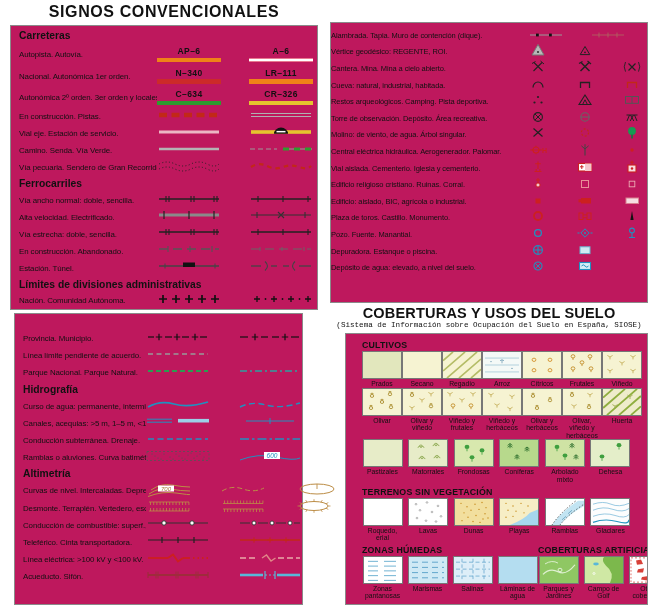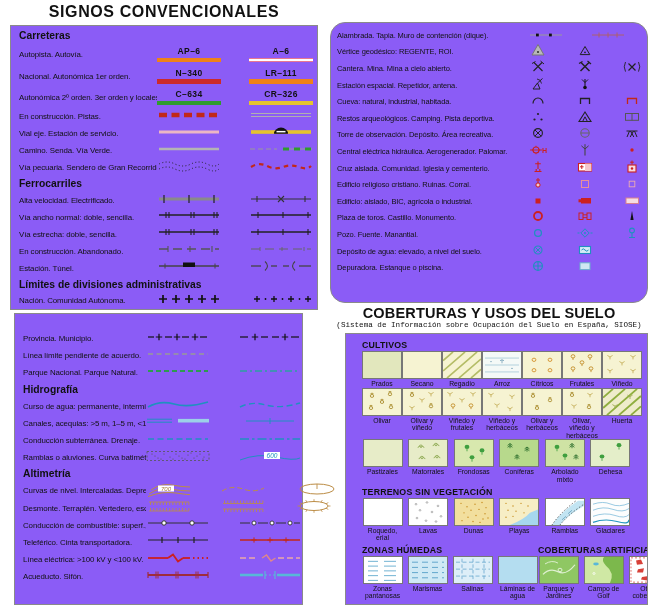--- a/index.html
+++ b/index.html
@@ -1,19 +1,19 @@
 <!DOCTYPE html>
 <html><head>
 <meta charset="utf-8">
 <style>
   html,body{margin:0;padding:0;background:#fff;}
   body{width:650px;height:608px;position:relative;font-family:"Liberation Sans",sans-serif;color:#111;overflow:hidden;}
-  .panel{position:absolute;border:1px solid #8a8a8a;background:#8b5cf6;box-sizing:border-box;}
+  .panel{position:absolute;border:1px solid #8a8a8a;background:#be185d;box-sizing:border-box;}
   .p1{left:10px;top:25px;width:308px;height:285px;padding:2px 8px;}
-  .p2{left:330px;top:22px;width:318px;height:281px;padding:4px 6px 4px 6px;border-radius:15px;}
+  .p2{left:330px;top:22px;width:318px;height:281px;padding:4px 6px 4px 0;}
   .p3{left:14px;top:313px;width:289px;height:292px;padding:16px 8px;}
   .p4{left:345px;top:333px;width:303px;height:272px;padding:3px 16px;overflow:hidden;}
   .t1{position:absolute;left:10px;top:3px;width:308px;text-align:center;font-size:16px;font-weight:bold;letter-spacing:.6px;}
   .t2{position:absolute;left:330px;top:305px;width:318px;text-align:center;font-size:14.5px;font-weight:bold;letter-spacing:.2px;white-space:nowrap;}
   .t2s{position:absolute;left:330px;top:321px;width:318px;text-align:center;font-size:7.6px;font-family:Liberation Mono, monospace;}
   .hd{font-weight:bold;font-size:10.3px;height:14px;padding-top:2px;}
   .r{display:flex;align-items:center;}
   .p1 .r{height:16.9px;justify-content:flex-end;} .p1 .r.tall{height:21.5px;}
   .p2 .r{height:16.6px;}
   .p3 .r{height:17.2px;}
@@ -124,57 +124,57 @@
             <path d="M2,5 q8,-4 16,0 t16,0 t16,0 t12,0" stroke="#222" stroke-width="1" fill="none" stroke-dasharray="1 2.4"></path>
             <path d="M2,10 q8,-4 16,0 t16,0 t16,0 t12,0" stroke="#222" stroke-width="1" fill="none" stroke-dasharray="1 2.4"></path>
           </svg></span>
         <span><svg width="64" height="14" viewBox="0 0 64 14">
             <path d="M2,8 q8,-5 16,-1 t16,1 t16,0 t12,-1" stroke="#c22818" stroke-width="2.2" fill="none" stroke-dasharray="4.5 4"></path>
           </svg></span>
       </div>
     </div>
     <div class="hd">Ferrocarriles</div>
     <div class="r">
-      <div class="lbl">Alta velocidad. Electrificado.</div>
-      <div class="syms">
-        <span><svg width="64" height="14" viewBox="0 0 64 14">
-            <line x1="2" y1="7" x2="62" y2="7" stroke="#8a8a8a" stroke-width="3.2"></line>
-            <line x1="7" y1="3" x2="7" y2="11" stroke="#222" stroke-width="1.2"></line>
-            <line x1="32" y1="3" x2="32" y2="11" stroke="#222" stroke-width="1.2"></line>
-            <line x1="57" y1="3" x2="57" y2="11" stroke="#222" stroke-width="1.2"></line>
-          </svg></span>
-        <span><svg width="64" height="14" viewBox="0 0 64 14">
-            <line x1="2" y1="7" x2="62" y2="7" stroke="#333" stroke-width="1.2"></line>
-            <line x1="8" y1="4" x2="8" y2="10" stroke="#333" stroke-width="1.1"></line>
-            <line x1="56" y1="4" x2="56" y2="10" stroke="#333" stroke-width="1.1"></line>
-            <path d="M29,4 L35,10 M35,4 L29,10" stroke="#333" stroke-width="1.1" fill="none"></path>
-          </svg></span>
-      </div>
-    </div>
-    <div class="r">
       <div class="lbl">Vía ancho normal: doble, sencilla.</div>
       <div class="syms">
         <span><svg width="64" height="14" viewBox="0 0 64 14">
             <line x1="2" y1="7" x2="62" y2="7" stroke="#222" stroke-width="1.4"></line>
             <line x1="9" y1="4" x2="9" y2="10" stroke="#222" stroke-width="1.1"></line>
             <line x1="12" y1="4" x2="12" y2="10" stroke="#222" stroke-width="1.1"></line>
             <line x1="34" y1="4" x2="34" y2="10" stroke="#222" stroke-width="1.1"></line>
             <line x1="37" y1="4" x2="37" y2="10" stroke="#222" stroke-width="1.1"></line>
             <line x1="57" y1="4" x2="57" y2="10" stroke="#222" stroke-width="1.1"></line>
             <line x1="60" y1="4" x2="60" y2="10" stroke="#222" stroke-width="1.1"></line>
           </svg></span>
         <span><svg width="64" height="14" viewBox="0 0 64 14">
             <line x1="2" y1="7" x2="62" y2="7" stroke="#222" stroke-width="1.3"></line>
             <line x1="9" y1="4" x2="9" y2="10" stroke="#222" stroke-width="1.1"></line>
             <line x1="34" y1="4" x2="34" y2="10" stroke="#222" stroke-width="1.1"></line>
             <line x1="59" y1="4" x2="59" y2="10" stroke="#222" stroke-width="1.1"></line>
           </svg></span>
       </div>
     </div>
     <div class="r">
+      <div class="lbl">Alta velocidad. Electrificado.</div>
+      <div class="syms">
+        <span><svg width="64" height="14" viewBox="0 0 64 14">
+            <line x1="2" y1="7" x2="62" y2="7" stroke="#8a8a8a" stroke-width="3.2"></line>
+            <line x1="7" y1="3" x2="7" y2="11" stroke="#222" stroke-width="1.2"></line>
+            <line x1="32" y1="3" x2="32" y2="11" stroke="#222" stroke-width="1.2"></line>
+            <line x1="57" y1="3" x2="57" y2="11" stroke="#222" stroke-width="1.2"></line>
+          </svg></span>
+        <span><svg width="64" height="14" viewBox="0 0 64 14">
+            <line x1="2" y1="7" x2="62" y2="7" stroke="#333" stroke-width="1.2"></line>
+            <line x1="8" y1="4" x2="8" y2="10" stroke="#333" stroke-width="1.1"></line>
+            <line x1="56" y1="4" x2="56" y2="10" stroke="#333" stroke-width="1.1"></line>
+            <path d="M29,4 L35,10 M35,4 L29,10" stroke="#333" stroke-width="1.1" fill="none"></path>
+          </svg></span>
+      </div>
+    </div>
+    <div class="r">
       <div class="lbl">Vía estrecha: doble, sencilla.</div>
       <div class="syms">
         <span><svg width="64" height="14" viewBox="0 0 64 14">
             <line x1="2" y1="7" x2="62" y2="7" stroke="#222" stroke-width="1.4"></line>
             <line x1="9" y1="4" x2="9" y2="10" stroke="#222" stroke-width="1.1"></line>
             <line x1="12" y1="4" x2="12" y2="10" stroke="#222" stroke-width="1.1"></line>
             <line x1="34" y1="4" x2="34" y2="10" stroke="#222" stroke-width="1.1"></line>
             <line x1="37" y1="4" x2="37" y2="10" stroke="#222" stroke-width="1.1"></line>
             <line x1="57" y1="4" x2="57" y2="10" stroke="#222" stroke-width="1.1"></line>
             <line x1="60" y1="4" x2="60" y2="10" stroke="#222" stroke-width="1.1"></line>
@@ -289,36 +289,20 @@
             <path d="M4.5,12 L13,3.5 M5,3.5 L13.5,12" stroke="#222" stroke-width="1.5" fill="none"></path>
             <path d="M3,4.5 L6.5,2.5 M11.5,2 L15,5" stroke="#222" stroke-width="1.2" fill="none"></path>
           </svg></span>
         <span class="c2"><svg width="18" height="15" viewBox="0 0 18 15">
             <path d="M5.5,11.5 L12.5,4.5 M5.5,4.5 L12.5,11.5" stroke="#222" stroke-width="1.2" fill="none"></path>
             <path d="M2.5,3 q-2.5,4.8 0,9.6 M15.5,3 q2.5,4.8 0,9.6" stroke="#222" stroke-width="0.9" fill="none"></path>
           </svg></span>
       </div>
     </div>
     <div class="r">
-      <div class="lbl">Estación espacial. Repetidor, antena.</div>
-      <div class="syms">
-        <span class="c2"><svg width="18" height="15" viewBox="0 0 18 15">
-            <path d="M4,13 H11 L8.5,7 Z" stroke="#222" stroke-width="1" fill="none"></path>
-            <line x1="8.5" y1="7" x2="13.5" y2="2.5" stroke="#222" stroke-width="1"></line>
-            <path d="M12.5,7.5 A5,5 0 0 0 8,3" stroke="#222" stroke-width="0.9" fill="none"></path>
-          </svg></span>
-        <span class="c2"><svg width="18" height="15" viewBox="0 0 18 15">
-            <circle cx="9" cy="11.5" r="1.8" stroke="none" stroke-width="0" fill="#111"></circle>
-            <line x1="9" y1="3" x2="9" y2="10" stroke="#111" stroke-width="1"></line>
-            <path d="M6,3.5 L9,6.5 L12,3.5" stroke="#111" stroke-width="0.9" fill="none"></path>
-          </svg></span>
-        <span class="c2"></span>
-      </div>
-    </div>
-    <div class="r">
       <div class="lbl">Cueva: natural, industrial, habitada.</div>
       <div class="syms">
         <span class="c2"><svg width="18" height="15" viewBox="0 0 18 15">
             <path d="M4,11.5 A5,5.5 0 0 1 14,11.5" stroke="#222" stroke-width="1.2" fill="none"></path>
           </svg></span>
         <span class="c2"><svg width="18" height="15" viewBox="0 0 18 15">
             <path d="M4.5,12 V6.5 H13.5 V12" stroke="#222" stroke-width="1.3" fill="none"></path>
           </svg></span>
         <span class="c2"><svg width="18" height="15" viewBox="0 0 18 15">
             <path d="M4.5,12 V6.5 H13.5 V12" stroke="#c22818" stroke-width="1.3" fill="none"></path>
@@ -349,20 +333,36 @@
         <span class="c2"><svg width="18" height="15" viewBox="0 0 18 15">
             <circle cx="9" cy="8" r="4.4" stroke="#222" stroke-width="1.1" fill="none"></circle>
             <path d="M5.9,4.9 L12.1,11.1 M12.1,4.9 L5.9,11.1" stroke="#222" stroke-width="1" fill="none"></path>
           </svg></span>
         <span class="c2"><svg width="18" height="15" viewBox="0 0 18 15">
             <circle cx="9" cy="8" r="4.2" stroke="#666" stroke-width="1.1" fill="none"></circle>
             <line x1="4.8" y1="8" x2="13.2" y2="8" stroke="#666" stroke-width="1"></line>
           </svg></span>
         <span class="c2"><svg width="18" height="15" viewBox="0 0 18 15">
             <path d="M3.5,6 H14.5 M6.5,6 L4,12 M11.5,6 L14,12 M7.5,6 L10.8,12 M10.5,6 L7.2,12" stroke="#222" stroke-width="1" fill="none"></path>
+          </svg></span>
+      </div>
+    </div>
+    <div class="r">
+      <div class="lbl">Molino: de viento, de agua. Árbol singular.</div>
+      <div class="syms">
+        <span class="c2"><svg width="18" height="15" viewBox="0 0 18 15">
+            <path d="M4.5,3.5 L13.5,11.5 M13.5,3.5 L4.5,11.5" stroke="#222" stroke-width="1.2" fill="none"></path>
+            <circle cx="9" cy="7.5" r="0.8" stroke="none" stroke-width="0" fill="#222"></circle>
+          </svg></span>
+        <span class="c2"><svg width="18" height="15" viewBox="0 0 18 15">
+            <path d="M12.6,7.5 a3.6,3.6 0 1 1 -7.2,0 a3.6,3.6 0 1 1 7.2,0" stroke="#c22818" stroke-width="1.1" fill="none" stroke-dasharray="2 1.8"></path>
+          </svg></span>
+        <span class="c2"><svg width="18" height="15" viewBox="0 0 18 15">
+            <circle cx="9" cy="6" r="3.9" stroke="none" stroke-width="0" fill="#169a52"></circle>
+            <rect x="8.2" y="9.5" width="1.6" height="4" stroke="none" stroke-width="0" fill="#0f7a40"></rect>
           </svg></span>
       </div>
     </div>
     <div class="r">
       <div class="lbl">Central eléctrica hidráulica. Aerogenerador. Palomar.</div>
       <div class="syms">
         <span class="c2"><svg width="18" height="15" viewBox="0 0 18 15">
             <line x1="1" y1="8" x2="13" y2="8" stroke="#cc2020" stroke-width="0.9"></line>
             <circle cx="7" cy="8" r="3" stroke="#cc2020" stroke-width="1.1" fill="none"></circle>
             <path d="M7,3.8 V5 M7,11 V12.2 M2.8,8 H4 M10,8 H11.2" stroke="#cc2020" stroke-width="0.9" fill="none"></path>
@@ -371,21 +371,21 @@
         <span class="c2"><svg width="18" height="15" viewBox="0 0 18 15">
             <line x1="9" y1="13.5" x2="9" y2="7" stroke="#444" stroke-width="1.1"></line>
             <path d="M9,7 L5.4,3.8 M9,7 L12.6,3.8 M9,7 V2.2" stroke="#444" stroke-width="1" fill="none"></path>
           </svg></span>
         <span class="c2"><svg width="18" height="15" viewBox="0 0 18 15">
             <circle cx="9" cy="8" r="1.7" stroke="none" stroke-width="0" fill="#cc2020"></circle>
           </svg></span>
       </div>
     </div>
     <div class="r">
-      <div class="lbl">Cruz aislada. Comunidad. Iglesia y cementerio.</div>
+      <div class="lbl">Vial aislada. Cementerio. Iglesia y cementerio.</div>
       <div class="syms">
         <span class="c2"><svg width="18" height="15" viewBox="0 0 18 15">
             <path d="M9,2.5 V10 M6.2,4.8 H11.8 M5.5,12.5 H12.5 M7.2,10 V12.5 M10.8,10 V12.5" stroke="#cc2020" stroke-width="1.1" fill="none"></path>
           </svg></span>
         <span class="c2"><svg width="18" height="15" viewBox="0 0 18 15">
             <rect x="2.5" y="4.5" width="13" height="7.5" stroke="#cc2020" stroke-width="1.1" fill="#fff"></rect>
             <rect x="9" y="4.5" width="6.5" height="7.5" stroke="none" stroke-width="0" fill="#f3c6cc"></rect>
             <path d="M5.8,6 V10 M4,7.8 H7.6" stroke="#cc2020" stroke-width="1" fill="none"></path>
           </svg></span>
         <span class="c2"><svg width="18" height="15" viewBox="0 0 18 15">
@@ -453,42 +453,42 @@
             <path d="M1.5,8 H3.5 M14.5,8 H16.5" stroke="#2090c0" stroke-width="1" fill="none"></path>
           </svg></span>
         <span class="c2"><svg width="18" height="15" viewBox="0 0 18 15">
             <circle cx="9" cy="5.5" r="2.4" stroke="#2090c0" stroke-width="1.1" fill="none"></circle>
             <line x1="9" y1="7.9" x2="9" y2="12.5" stroke="#2090c0" stroke-width="1.1"></line>
             <line x1="6" y1="12.5" x2="12" y2="12.5" stroke="#2090c0" stroke-width="1"></line>
           </svg></span>
       </div>
     </div>
     <div class="r">
+      <div class="lbl">Depuradora. Estanque o piscina.</div>
+      <div class="syms">
+        <span class="c2"><svg width="18" height="15" viewBox="0 0 18 15">
+            <circle cx="9" cy="8" r="4.4" stroke="#2090c0" stroke-width="1.2" fill="none"></circle>
+            <path d="M9,3.6 V12.4 M4.6,8 H13.4" stroke="#2090c0" stroke-width="1.1" fill="none"></path>
+          </svg></span>
+        <span class="c2"><svg width="18" height="15" viewBox="0 0 18 15">
+            <rect x="4" y="4.8" width="10" height="6.8" stroke="#6ab0cc" stroke-width="1" fill="#cfe8f2"></rect>
+          </svg></span>
+        <span class="c2"></span>
+      </div>
+    </div>
+    <div class="r">
       <div class="lbl">Depósito de agua: elevado, a nivel del suelo.</div>
       <div class="syms">
         <span class="c2"><svg width="18" height="15" viewBox="0 0 18 15">
             <circle cx="9" cy="8" r="4" stroke="#2090c0" stroke-width="1.1" fill="none"></circle>
             <path d="M6.2,5.2 L11.8,10.8 M11.8,5.2 L6.2,10.8" stroke="#2090c0" stroke-width="1" fill="none"></path>
           </svg></span>
         <span class="c2"><svg width="18" height="15" viewBox="0 0 18 15">
             <rect x="3.5" y="4.5" width="11" height="7" stroke="#2090c0" stroke-width="1.1" fill="#d6ecf6"></rect>
             <path d="M5.5,8 q1.8,-2.4 3.5,0 q1.8,2.4 3.5,0" stroke="#2090c0" stroke-width="1" fill="none"></path>
-          </svg></span>
-        <span class="c2"></span>
-      </div>
-    </div>
-    <div class="r">
-      <div class="lbl">Depuradora. Estanque o piscina.</div>
-      <div class="syms">
-        <span class="c2"><svg width="18" height="15" viewBox="0 0 18 15">
-            <circle cx="9" cy="8" r="4.4" stroke="#2090c0" stroke-width="1.2" fill="none"></circle>
-            <path d="M9,3.6 V12.4 M4.6,8 H13.4" stroke="#2090c0" stroke-width="1.1" fill="none"></path>
-          </svg></span>
-        <span class="c2"><svg width="18" height="15" viewBox="0 0 18 15">
-            <rect x="4" y="4.8" width="10" height="6.8" stroke="#6ab0cc" stroke-width="1" fill="#cfe8f2"></rect>
           </svg></span>
         <span class="c2"></span>
       </div>
     </div>
   </div>
 <div class="panel p3" id="panel-hydro">
     <div class="r">
       <div class="lbl">Provincia. Municipio.</div>
       <div class="syms">
         <span><svg width="64" height="14" viewBox="0 0 64 14">

